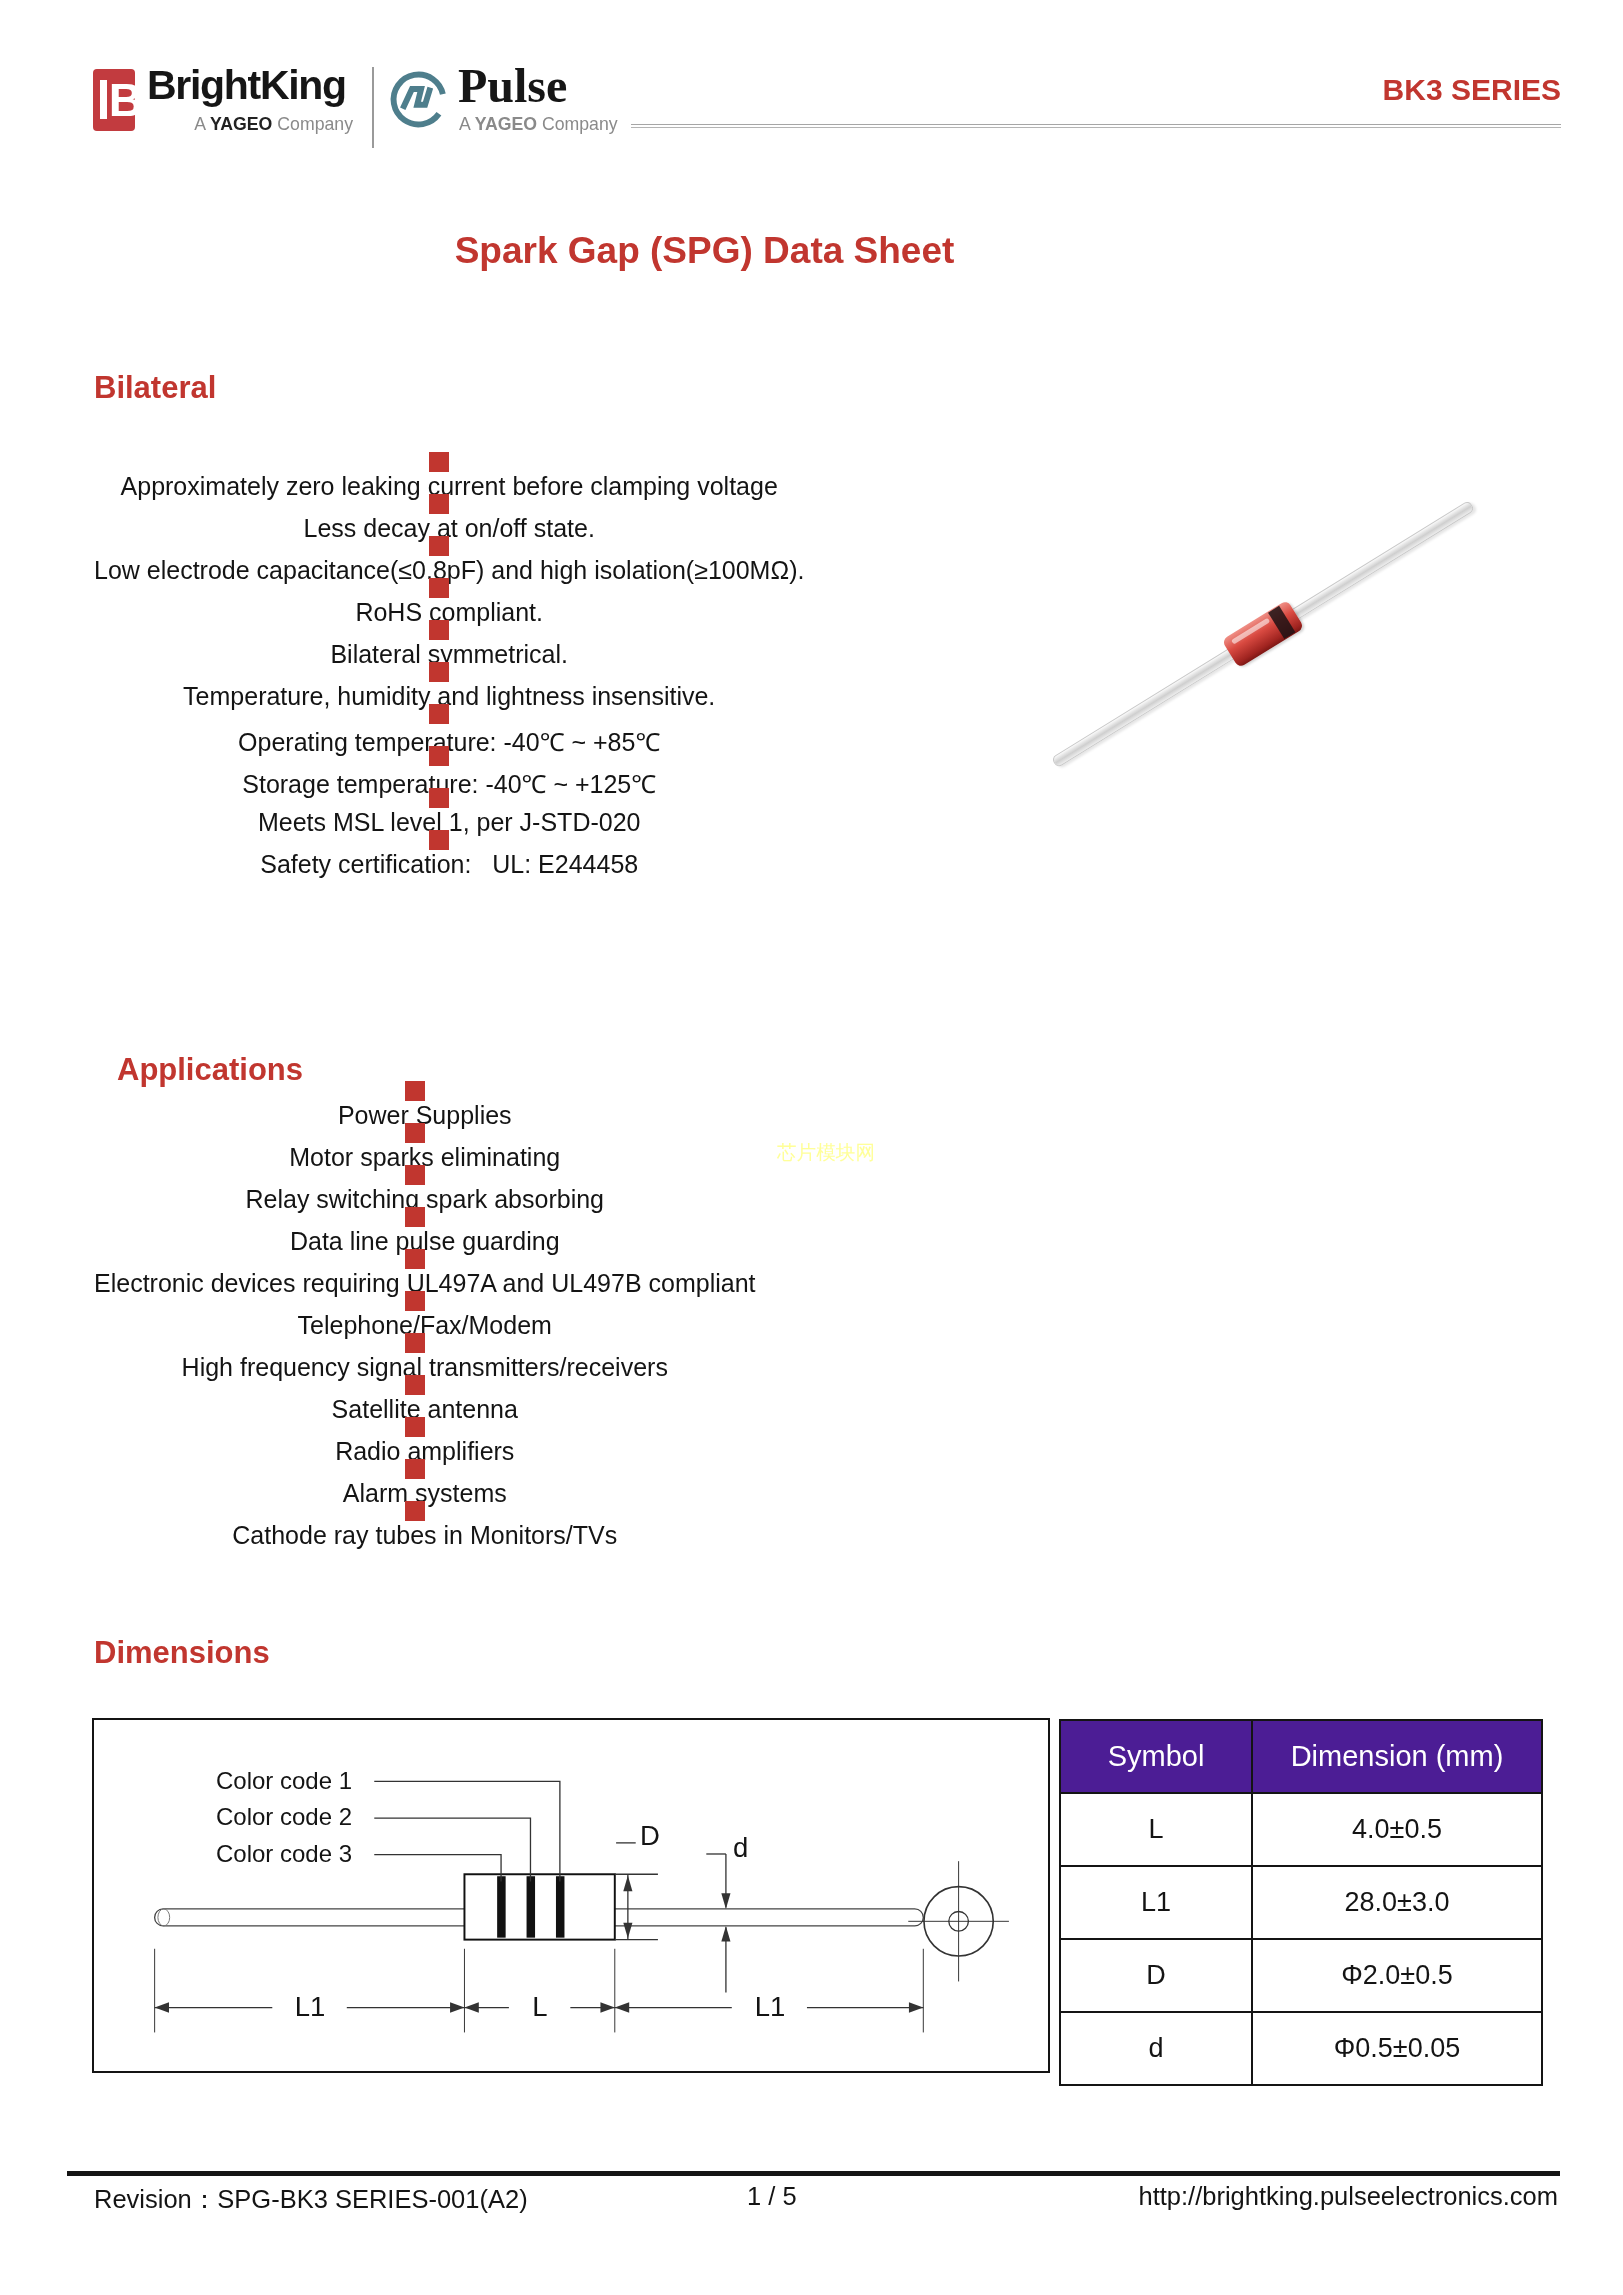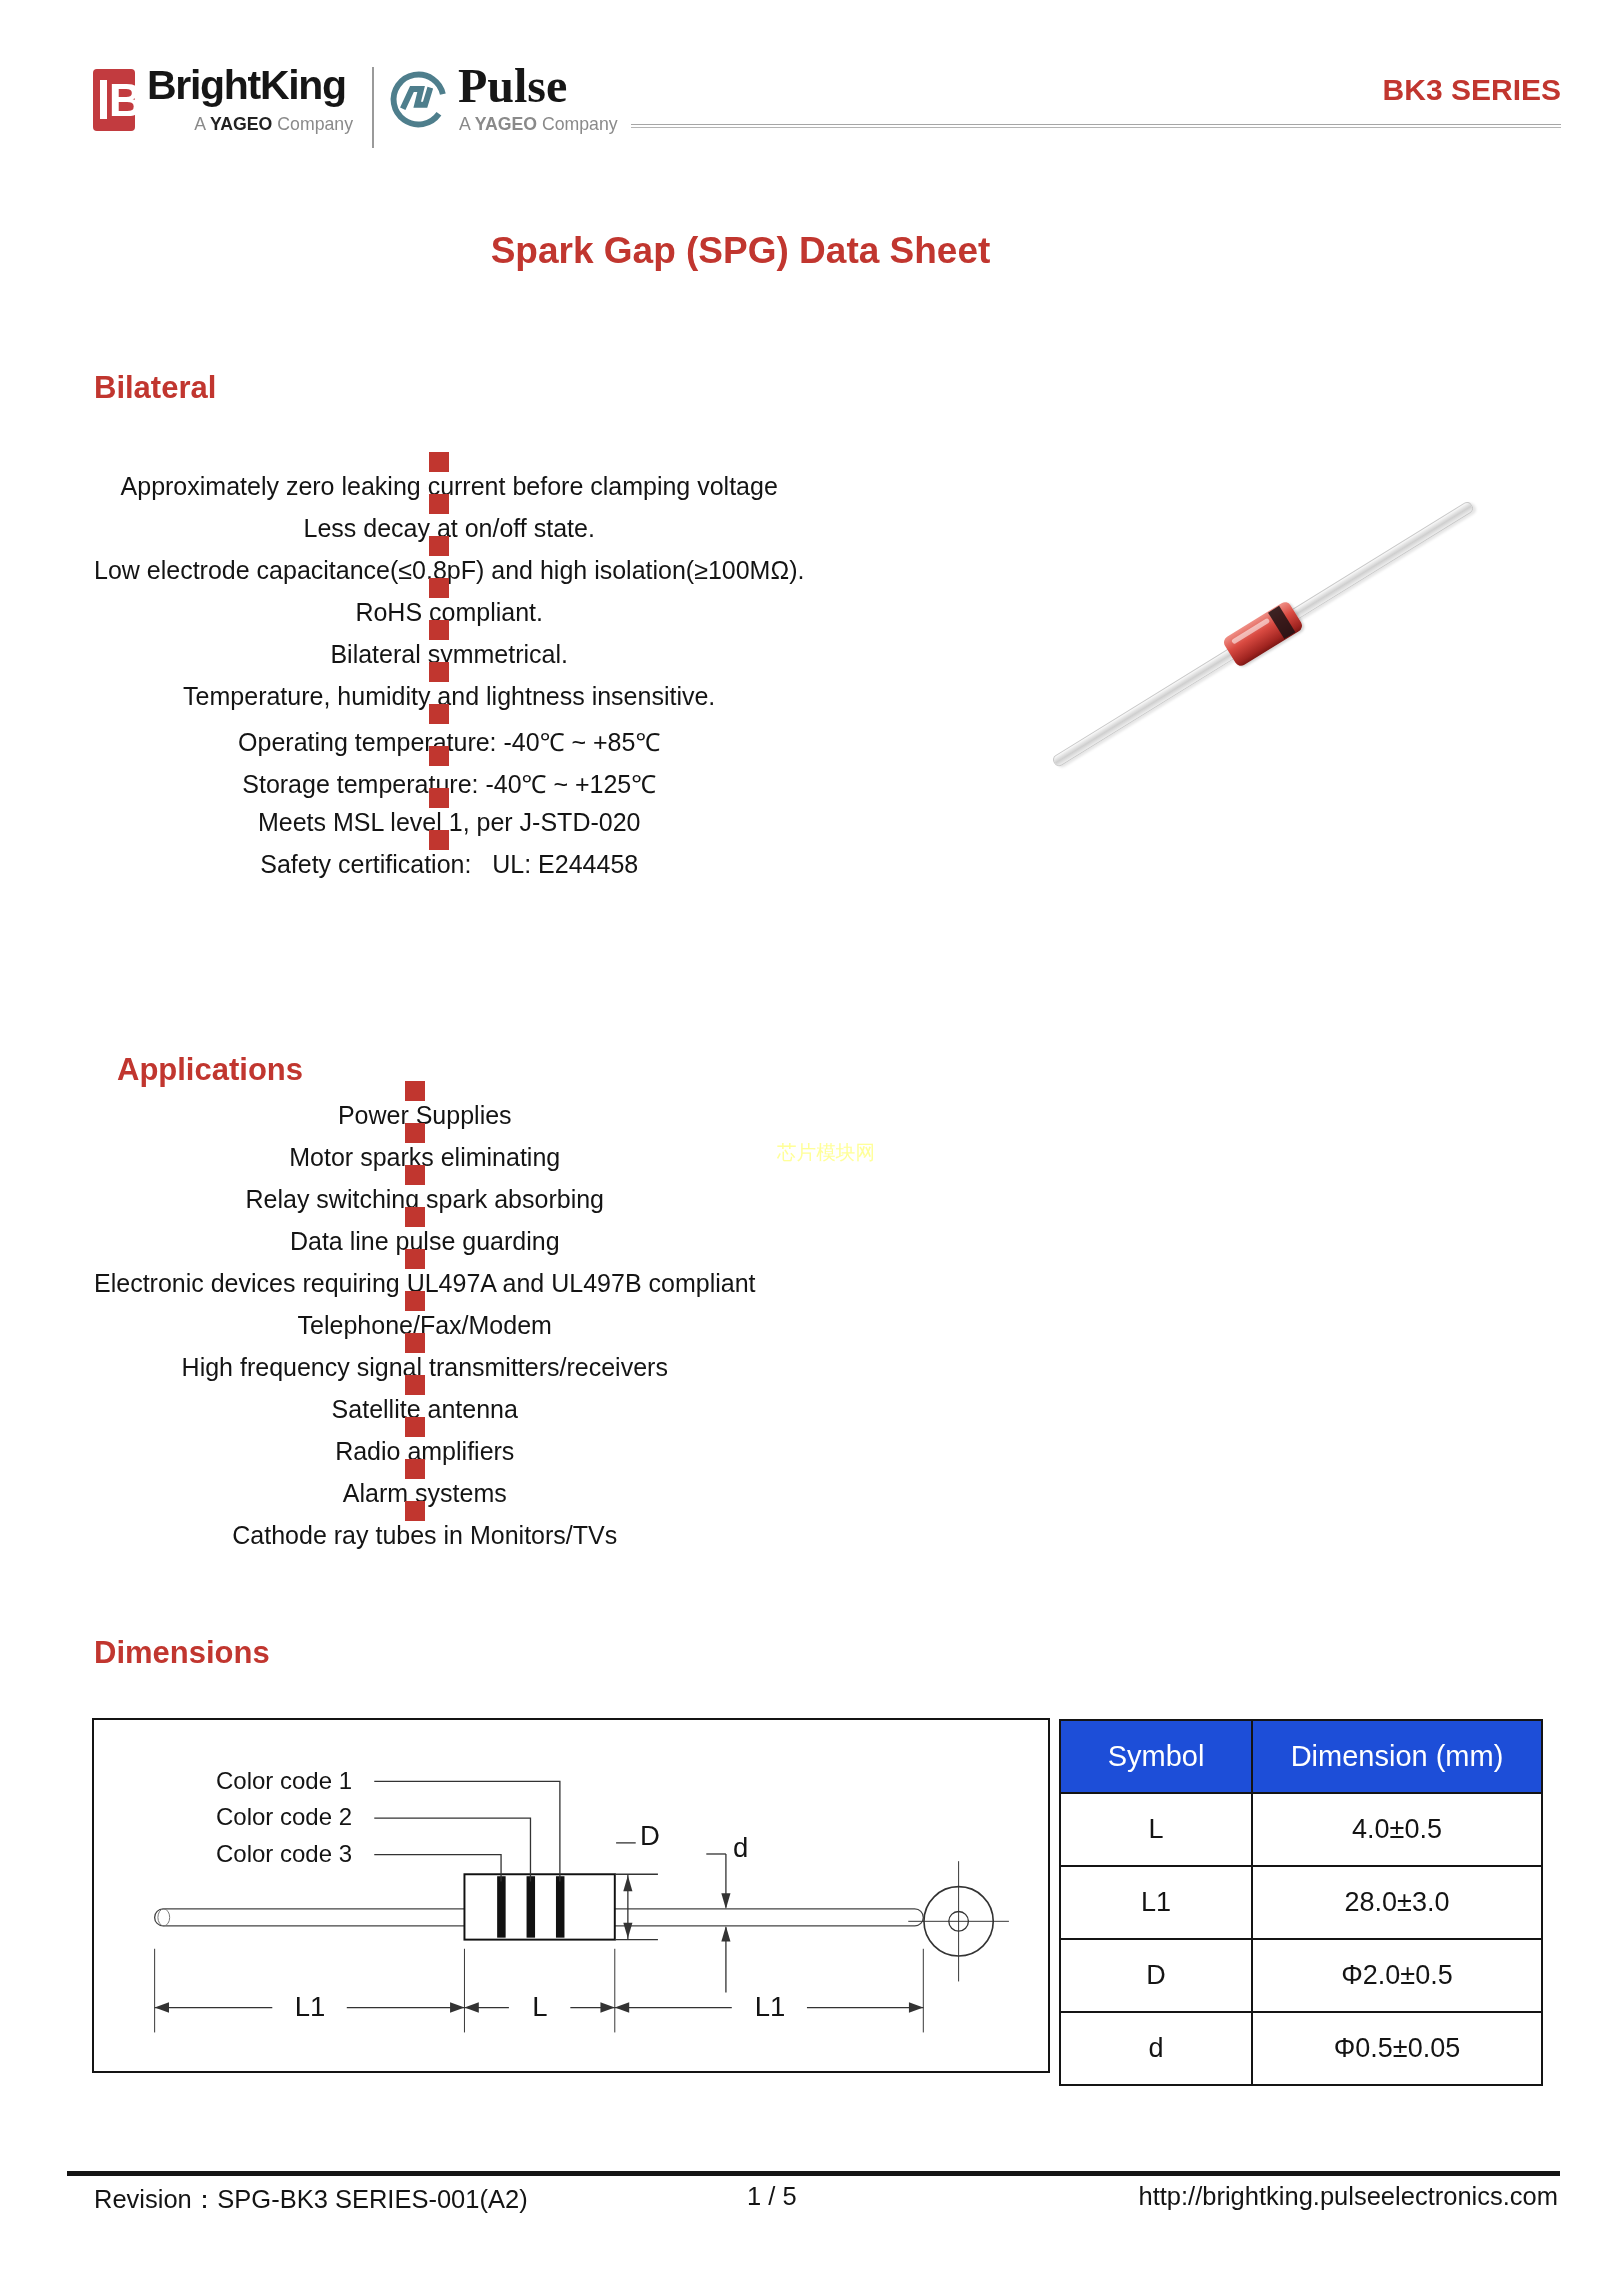--- a/index.html
+++ b/index.html
@@ -16,21 +16,21 @@
   .sub-yageo-dark{font-weight:800;color:#222222;}
   .sub-yageo-gray{font-weight:800;color:#8a8a8a;}
   .logo-divider{left:372px;top:67px;width:2px;height:81px;background:#9a9a9a;}
   .pulse-icon{left:387px;top:68px;width:63px;height:63px;}
   .pulse-name{left:458px;top:58px;font-family:"Liberation Serif",serif;font-size:48px;font-weight:bold;color:#161616;line-height:55px;}
   .pulse-sub{left:459px;top:114px;font-size:17.7px;color:#8a8a8a;white-space:nowrap;}
   .series{right:62px;top:73px;font-size:30px;font-weight:bold;color:#C1362F;}
   .header-line{left:631px;top:124px;width:930px;height:2px;border-top:1.3px solid #a6a6a6;border-bottom:1.3px solid #b4b4b4;}
 
   
-  .doc-title{left:0;top:230px;width:1409px;text-align:center;font-size:37px;font-weight:bold;color:#C1362F;padding-left:36px;}
+  .doc-title{left:0;top:230px;width:1409px;text-align:center;font-size:37px;font-weight:bold;color:#C1362F;}
 
   
   .sec-h{left:94px;font-size:31px;font-weight:bold;color:#C1362F;}
   .sec-h.features{top:370px;}
   .sec-h.applications{top:1052px;margin-left:23px;}
   .sec-h.dimensions{top:1635px;}
 
   .list{left:94px;}
   .list.features{top:452px;}
   .list.applications{top:1081px;}
@@ -56,21 +56,21 @@
   
   .figbox{left:92px;top:1718px;width:954px;height:351px;border:2px solid #141414;}
   .figbox svg{position:absolute;left:0;top:0;}
   .cc-label{font-size:24px;color:#141414;white-space:nowrap;}
   .dim-label{font-size:27.5px;color:#141414;white-space:nowrap;}
   .dim-center{transform:translateX(-50%);}
 
   
   .dim-table{left:1059px;top:1719px;border-collapse:collapse;}
   .dim-table td,.dim-table th{border:2px solid #141414;text-align:center;vertical-align:middle;height:71px;padding:0;}
-  .dim-table th{background:#1d4ed8;color:#ffffff;font-size:29px;font-weight:normal;}
+  .dim-table th{background:#4c1d95;color:#ffffff;font-size:29px;font-weight:normal;}
   .dim-table td{font-size:27px;color:#141414;}
   .col-sym{width:190px;}
   .col-dim{width:288px;}
 
   
   .footer-line{left:67px;top:2171px;width:1493px;height:4.6px;background:#141414;}
   .footer-text{top:2182px;font-size:25.5px;color:#141414;white-space:nowrap;}
   .footer-rev{left:94px;}
   .footer-page{left:747px;}
   .footer-url{right:65px;}

